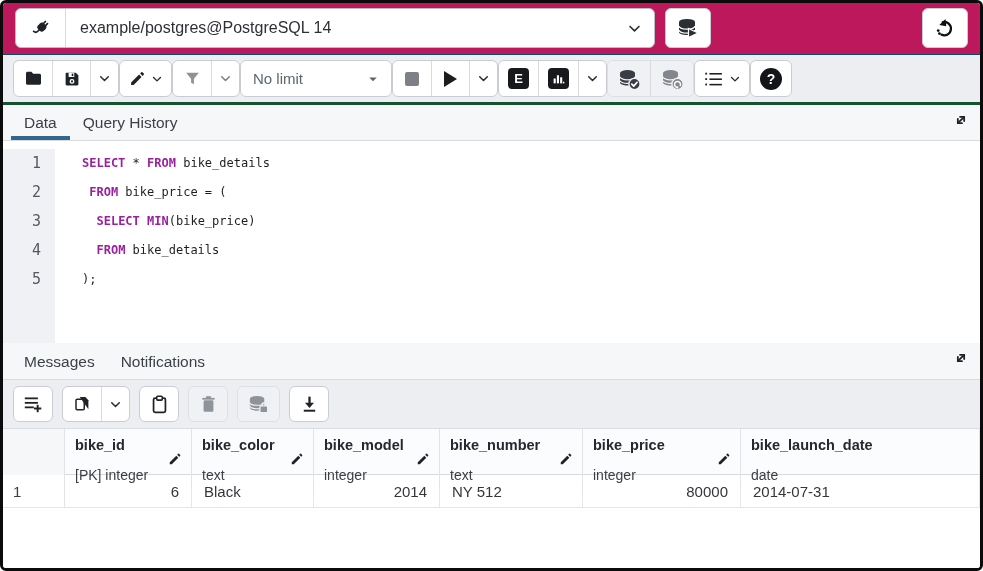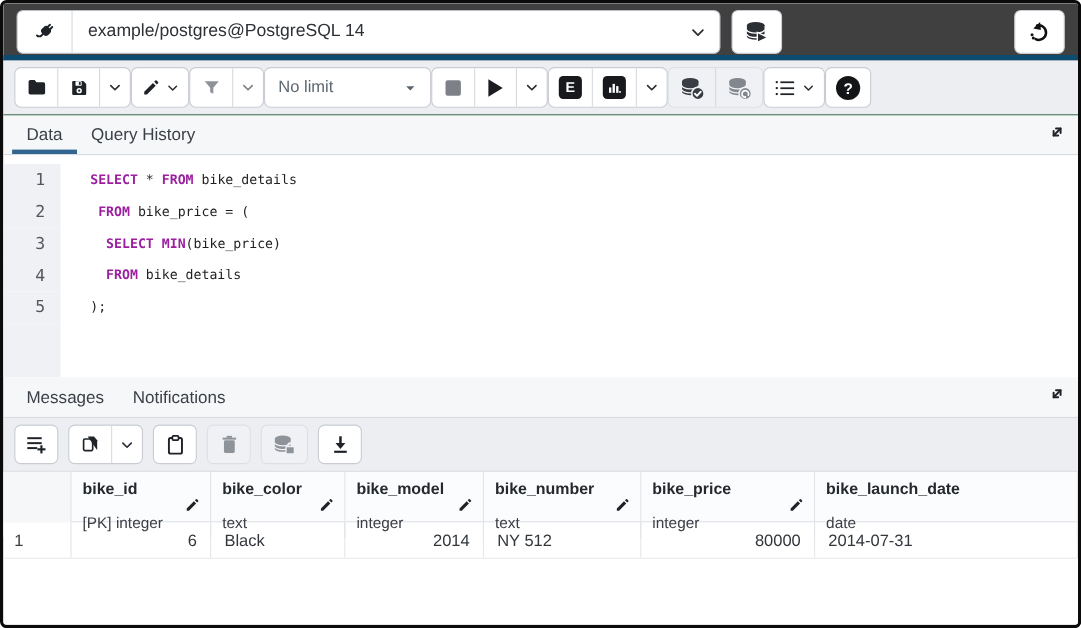--- a/index.html
+++ b/index.html
@@ -2,29 +2,29 @@
 <html><head>
 <meta charset="utf-8">
 <style>
   * { margin:0; padding:0; box-sizing:border-box; }
   html,body { background:#fff; font-family:"Liberation Sans", sans-serif; }
   .frame {
     width:983px; height:571px; border:3px solid #0b0b0b; border-radius:6px;
     background:#fff; overflow:hidden; display:flex; flex-direction:column;
   }
   
-  .topbar { height:52px; background:#404040; display:flex; align-items:flex-start; padding:6px 12px; gap:10px; border-bottom:5px solid #0c4a6e; }
+  .topbar { height:52px; background:#be185d; display:flex; align-items:flex-end; padding:6px 12px; gap:10px; border-bottom:1px solid #0c4a6e; }
   .conn-select { height:40px; flex:0 0 640px; display:flex; align-items:center; border:1px solid #b9bec5; border-radius:6px; background:#fff; overflow:hidden; cursor:pointer; }
   .conn-plug { width:50px; height:100%; display:flex; align-items:center; justify-content:center; border-right:1px solid #d7dadd; }
   .conn-label { flex:1; padding:0 14px; font-size:16px; color:#2d3136; white-space:nowrap; overflow:hidden; }
   .conn-caret { width:40px; display:flex; align-items:center; justify-content:center; }
   .squarebtn { height:40px; min-width:46px; border:1px solid #c9cdd3; border-radius:6px; background:#fff; display:flex; align-items:center; justify-content:center; cursor:pointer; }
   .topbar .spacer { flex:1; }
   
-  .toolbar { height:50px; background:#eceef2; border-bottom:1px solid #14532d; display:flex; align-items:center; padding:0 10px; }
+  .toolbar { height:50px; background:#eceef2; border-bottom:3px solid #14532d; display:flex; align-items:center; padding:0 10px; }
   .tgroup { display:flex; background:#fff; border:1px solid #c9cdd3; border-radius:6px; height:37px; overflow:hidden; }
   .tgroup.faded { background:transparent; border-color:#dcdfe3; }
   .seg { min-width:38px; padding:0 9px; display:flex; align-items:center; justify-content:center; gap:6px; background:transparent; border:none; border-left:1px solid #d7dadd; cursor:pointer; font-family:inherit; }
   .seg:first-child { border-left:none; }
   .seg.narrow { min-width:28px; padding:0 6px; }
   .tgroup.faded .seg { background:#f0f1f4; }
   .limit-seg { min-width:150px; justify-content:space-between; padding:0 12px; }
   .limit-label { font-size:15px; color:#5b6670; }
   .stop-square { width:14px; height:14px; background:#7d8187; border-radius:2px; }
   .play-tri { width:0; height:0; border-left:13px solid #1b1d20; border-top:8px solid transparent; border-bottom:8px solid transparent; }

